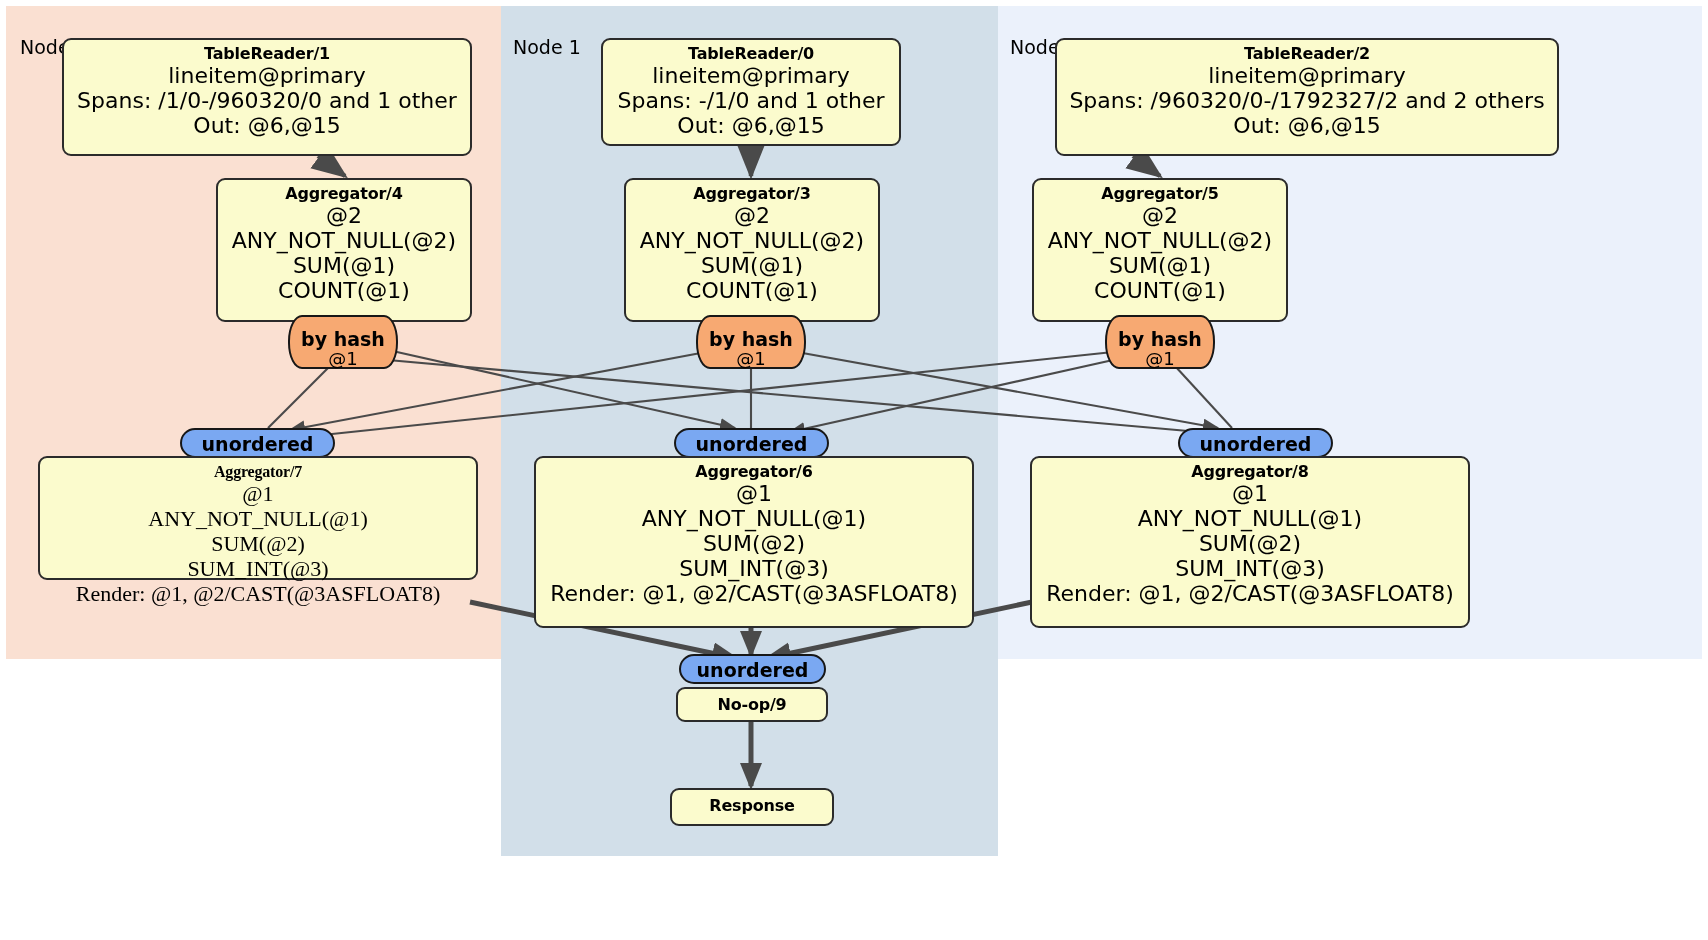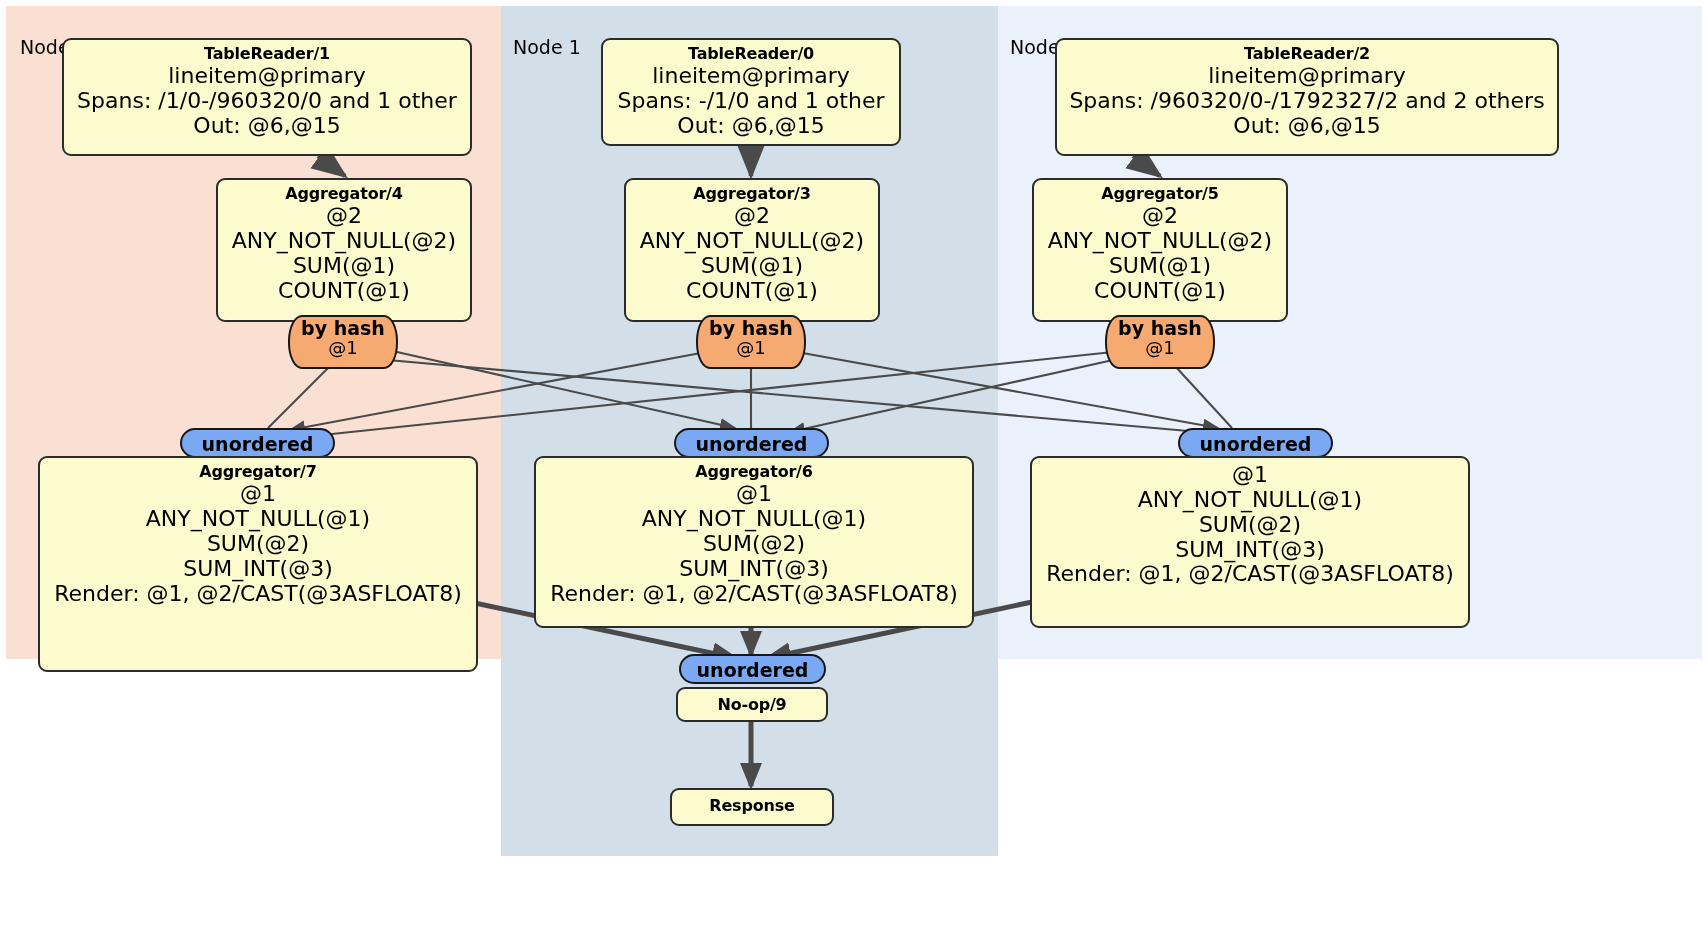--- a/index.html
+++ b/index.html
@@ -73,21 +73,21 @@
   }
   
   .oval {
     position: absolute;
     box-sizing: border-box;
     border: 2px solid #171717;
     border-radius: 999px;
     text-align: center;
     line-height: 1.1;
     color: #000;
-    padding-top: 1px;
+    padding-top: 12px;
   }
   .oval.hash {
     background: #f7a972;
     border-radius: 14px/26px;
   }
   .oval.unordered {
     background: #7aa8f2;
   }
   .oval .olabel {
     display: block;
@@ -213,39 +213,40 @@
   <div class="oval unordered" style="left:180px; top:428px; width:155px; height:30px; padding-top:4px;">
     <span class="olabel">unordered</span>
   </div>
   <div class="oval unordered" style="left:674px; top:428px; width:155px; height:30px; padding-top:4px;">
     <span class="olabel">unordered</span>
   </div>
   <div class="oval unordered" style="left:1178px; top:428px; width:155px; height:30px; padding-top:4px;">
     <span class="olabel">unordered</span>
   </div>
 
-  <div class="box" style="left:38px; top:456px; width:440px; height:216px;">
+  <div class="box" style="left:38px; top:456px; width:440px; height:124px;font-family:Liberation Serif, serif;">
     <span class="title">Aggregator/7</span>
     <span class="line">@1</span>
     <span class="line">ANY_NOT_NULL(@1)</span>
     <span class="line">SUM(@2)</span>
     <span class="line">SUM_INT(@3)</span>
     <span class="line">Render: @1, @2/CAST(@3ASFLOAT8)</span>
   </div>
 
   <div class="box" style="left:534px; top:456px; width:440px; height:172px;">
     <span class="title">Aggregator/6</span>
     <span class="line">@1</span>
     <span class="line">ANY_NOT_NULL(@1)</span>
     <span class="line">SUM(@2)</span>
     <span class="line">SUM_INT(@3)</span>
     <span class="line">Render: @1, @2/CAST(@3ASFLOAT8)</span>
   </div>
 
   <div class="box" style="left:1030px; top:456px; width:440px; height:172px;">
+    <span class="title">Aggregator/8</span>
     <span class="line">@1</span>
     <span class="line">ANY_NOT_NULL(@1)</span>
     <span class="line">SUM(@2)</span>
     <span class="line">SUM_INT(@3)</span>
     <span class="line">Render: @1, @2/CAST(@3ASFLOAT8)</span>
   </div>
 
   <div class="oval unordered" style="left:679px; top:654px; width:147px; height:30px; padding-top:4px;">
     <span class="olabel">unordered</span>
   </div>

